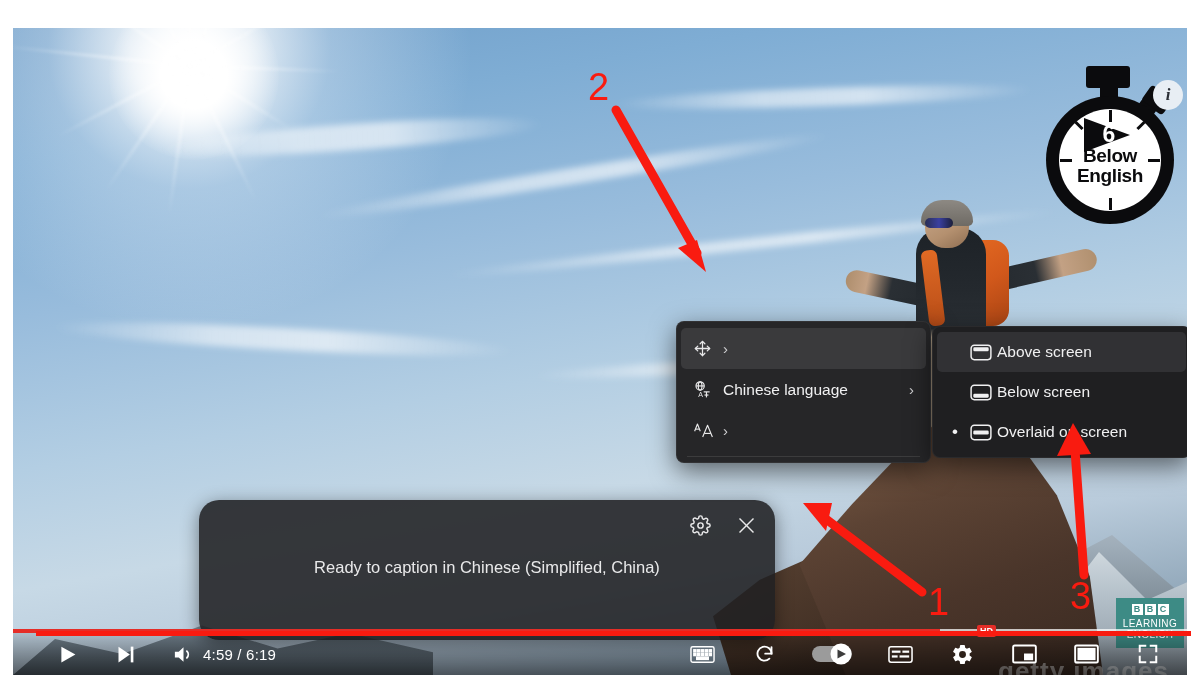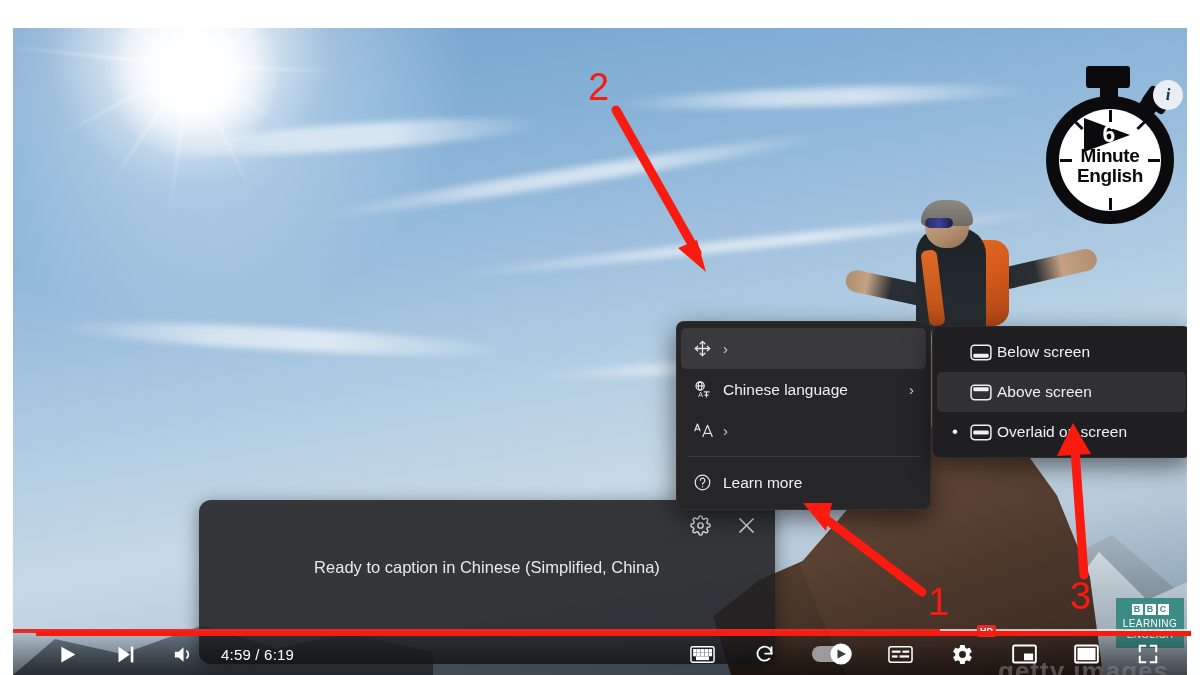--- a/index.html
+++ b/index.html
@@ -188,23 +188,23 @@
     position: absolute; left: 985px; top: 628px;
     color: rgba(255,255,255,0.55);
     font-size: 26px; font-weight: 700; letter-spacing: 1px;
     white-space: nowrap;
     font-family: "Liberation Sans", sans-serif;
   }
 
   
   #caption-bar {
     position: absolute; left: 186px; top: 472px;
-    width: 576px; height: 164px;
+    width: 576px; height: 140px;
     background: rgba(32,32,34,0.88);
-    border-radius: 12px;
+    border-radius: 20px;
     box-shadow: 0 4px 18px rgba(0,0,0,0.45);
   }
   #caption-text {
     position: absolute; left: 0; top: 58px; width: 100%;
     text-align: center; color: #e9e9ea; font-size: 16.5px;
   }
   #caption-controls {
     position: absolute; right: 14px; top: 10px;
     display: flex; gap: 16px; align-items: center;
   }
@@ -257,21 +257,21 @@
   }
   #progress-fill { position: absolute; left: 0; top: 0; height: 100%; background: #e52d27; }
   #controls-bar {
     position: absolute; left: 0; bottom: 0; width: 100%; height: 42px;
     display: flex; align-items: center;
     background: linear-gradient(to top, rgba(0,0,0,0.55), rgba(0,0,0,0.10));
   }
   .ctl { color: #ffffff; display: flex; align-items: center; justify-content: center; cursor: pointer; }
   .ctl-left { display: flex; align-items: center; gap: 0; padding-left: 34px; }
   .ctl-right { display: flex; align-items: center; gap: 0; margin-left: auto; padding-right: 18px; }
-  #time-display { color: #ffffff; font-size: 15px; margin-left: 18px; letter-spacing: 0.2px; }
+  #time-display { color: #ffffff; font-size: 15px; letter-spacing: 0.2px; }
   .hd-badge {
     position: absolute; top: -9px; right: -13px;
     background: #e52d27; color: #fff; font-size: 9px; font-weight: 700;
     padding: 1px 3px; border-radius: 2px; line-height: 10px;
   }
 
   
   #annotations { position: absolute; inset: 0; pointer-events: none; }
   .anno-num {
     position: absolute; color: #f91b10;
@@ -339,21 +339,21 @@
       <div class="sw-ring"></div>
       <div class="sw-face"></div>
       <div class="sw-tick" style="left:83px;top:44px;width:3px;height:12px"></div>
       <div class="sw-tick" style="left:83px;top:132px;width:3px;height:12px"></div>
       <div class="sw-tick" style="left:34px;top:93px;width:12px;height:3px"></div>
       <div class="sw-tick" style="left:122px;top:93px;width:12px;height:3px"></div>
       <div class="sw-tick" style="left:48px;top:58px;width:10px;height:3px;transform:rotate(45deg)"></div>
       <div class="sw-tick" style="left:110px;top:58px;width:10px;height:3px;transform:rotate(-45deg)"></div>
       <div class="sw-wedge"></div>
       <div class="sw-six">6</div>
-      <div class="sw-text">Minute</div>
+      <div class="sw-text">Below</div>
       <div class="sw-text" style="top:100px">English</div>
     </div>
     <div id="info-badge">i</div>
 
     <div id="bbc-logo">
       <div class="bbc-blocks">
         <span>B</span>
         <span>B</span>
         <span>C</span>
       </div>
@@ -420,55 +420,44 @@
               <line x1="3.1" y1="9.3" x2="7.9" y2="9.3"></line>
             <path d="M12 19 L18 4.5 L24 19"></path>
               <line x1="13.9" y1="14.6" x2="22.1" y2="14.6"></line>
           </svg>
         </span>
         <span class="mi-chev">›</span>
       </div>
 
       <div class="menu-sep"></div>
 
-      <div class="menu-item" style="margin-bottom:6px">
-        <span class="mi-icon">
-          <svg width="19" height="19" viewBox="0 0 24 24" fill="none" stroke="currentColor" stroke-width="1.5">
-            <circle cx="12" cy="12" r="9.2"></circle>
-            <path d="M9.3 9.2a2.8 2.8 0 115.4 1c0 1.9-2.7 2.2-2.7 4" stroke-linecap="round"></path>
-            <circle cx="12" cy="17.3" r="0.9" fill="currentColor" stroke="none"></circle>
+    </div>
+
+    <div id="sub-menu">
+
+      <div class="sub-item selected">
+        <span class="sub-bullet"></span>
+        <span class="sub-icon">
+          <svg width="22" height="17" viewBox="0 0 24 18" fill="none" stroke="currentColor" stroke-width="1.6">
+            <rect x="1.2" y="1.2" width="21.6" height="15.6" rx="3.4"></rect>
+            <rect x="3.6" y="3.4" width="16.8" height="4.2" rx="1.4" fill="currentColor" stroke="none"></rect>
           </svg>
         </span>
-        <span class="mi-label">Learn more</span>
-        <span class="mi-chev"></span>
-      </div>
-    </div>
-
-    <div id="sub-menu">
+        <span class="sub-label">Above screen</span>
+      </div>
 
       <div class="sub-item">
         <span class="sub-bullet"></span>
         <span class="sub-icon">
           <svg width="22" height="17" viewBox="0 0 24 18" fill="none" stroke="currentColor" stroke-width="1.6">
             <rect x="1.2" y="1.2" width="21.6" height="15.6" rx="3.4"></rect>
             <rect x="3.6" y="10.4" width="16.8" height="4.2" rx="1.4" fill="currentColor" stroke="none"></rect>
           </svg>
         </span>
         <span class="sub-label">Below screen</span>
-      </div>
-
-      <div class="sub-item selected">
-        <span class="sub-bullet"></span>
-        <span class="sub-icon">
-          <svg width="22" height="17" viewBox="0 0 24 18" fill="none" stroke="currentColor" stroke-width="1.6">
-            <rect x="1.2" y="1.2" width="21.6" height="15.6" rx="3.4"></rect>
-            <rect x="3.6" y="3.4" width="16.8" height="4.2" rx="1.4" fill="currentColor" stroke="none"></rect>
-          </svg>
-        </span>
-        <span class="sub-label">Above screen</span>
       </div>
 
       <div class="sub-item">
         <span class="sub-bullet">•</span>
         <span class="sub-icon">
           <svg width="22" height="17" viewBox="0 0 24 18" fill="none" stroke="currentColor" stroke-width="1.6">
             <rect x="1.2" y="1.2" width="21.6" height="15.6" rx="3.4"></rect>
             <rect x="3.6" y="6.9" width="16.8" height="4.2" rx="1.4" fill="currentColor" stroke="none"></rect>
           </svg>
         </span>

